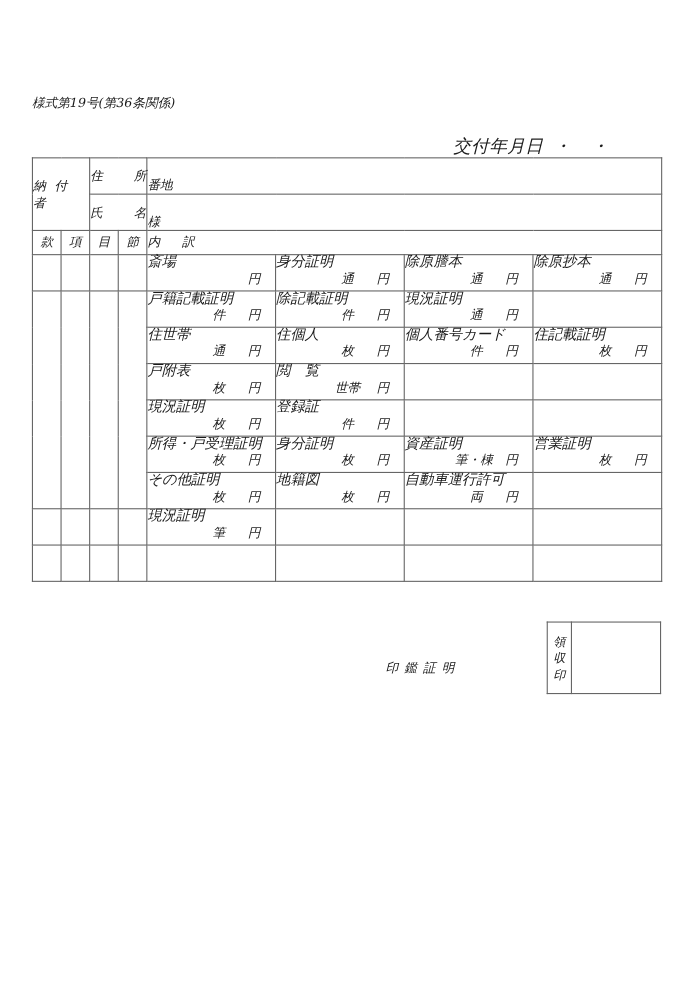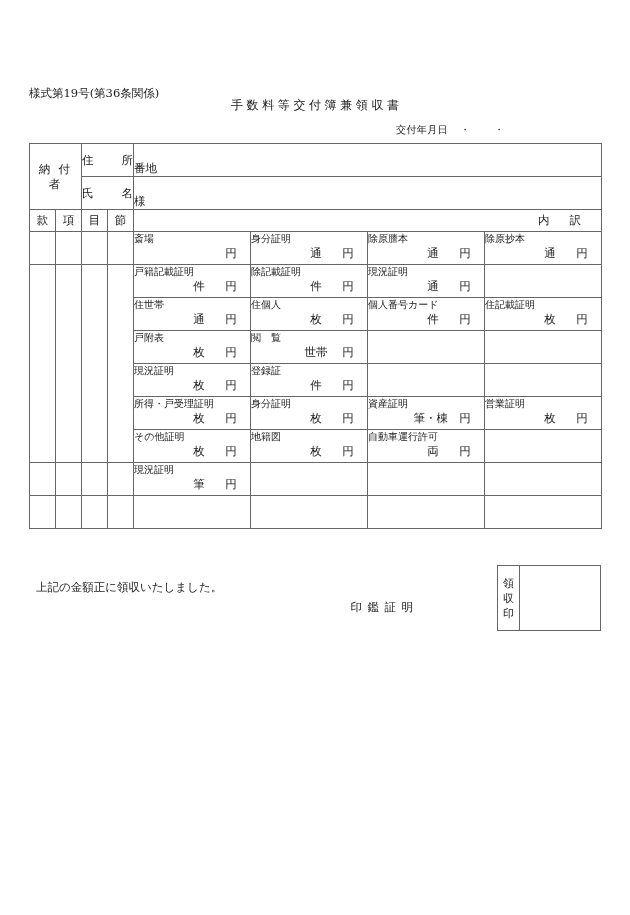--- a/index.html
+++ b/index.html
@@ -15,20 +15,21 @@
     color: #1a1a1a;
     -webkit-font-smoothing: antialiased;
   }
 
   .page {
     position: absolute;
     left: 0; top: 0;
     width: 630px;
     height: 914px;
     overflow: hidden;
+    font-style: italic;
   }
 
   
   .form-no {
     position: absolute;
     left: 29px;
     top: 86px;
     font-size: 11.5px;
     letter-spacing: 0px;
     white-space: nowrap;
@@ -40,23 +41,23 @@
     width: 630px;
     text-align: center;
     font-size: 12px;
     letter-spacing: 3.6px;
     padding-left: 3.6px;
     box-sizing: border-box;
     white-space: nowrap;
   }
   .issue-row {
     position: absolute;
-    left: 396px;
+    left: 412px;
     top: 123px;
-    font-size: 10px;
+    font-size: 16px;
     white-space: nowrap;
   }
   .issue-row .lbl { letter-spacing: 0.4px; }
   .issue-row .dot {
     display: inline-block;
     width: 34px;
     text-align: center;
   }
   .issue-row .dot:first-of-type { margin-left: 26px; }
 
@@ -73,21 +74,21 @@
     border: 1px solid #666;
     padding: 0;
     vertical-align: top;
     font-size: 11.5px;
     height: 33px;
     box-sizing: border-box;
   }
 
   
   .c-payer {
-    text-align: center;
+    text-align: left;
     vertical-align: middle !important;
     font-size: 11.5px;
     letter-spacing: 2.2px;
     padding-left: 2.2px;
   }
   .c-field-lbl {
     vertical-align: middle !important;
     font-size: 11.5px;
     padding: 0 9px;
   }
@@ -104,36 +105,36 @@
   }
 
   
   .c-kmn {
     text-align: center;
     vertical-align: middle !important;
     font-size: 11.5px;
     height: 22px !important;
   }
   .c-uchiwake {
-    text-align: right;
+    text-align: left;
     vertical-align: middle !important;
     font-size: 11.5px;
     letter-spacing: 20px;
     padding-left: 20px;
     height: 22px !important;
   }
 
   
   .c-item {
     position: relative;
     padding: 2px 5px 0 6px;
   }
   .c-item .name {
     display: block;
-    font-size: 10px;
+    font-size: 13px;
     line-height: 14px;
     white-space: nowrap;
   }
   .c-item .units {
     display: block;
     text-align: right;
     font-size: 11.5px;
     line-height: 15px;
     white-space: nowrap;
     padding-right: 2px;
@@ -191,21 +192,20 @@
   .seal-label span { display: block; }
   .seal-area { background: #fff; }
 </style>
 </head>
 <body>
 
 <div class="page">
 
   <div class="form-no">様式第19号(第36条関係)</div>
 
-  <div class="doc-title">手数料等交付簿兼領収書</div>
 
   <div class="issue-row">
     <span class="lbl">交付年月日</span><span class="dot">・</span><span class="dot">・</span>
   </div>
 
   <table class="main-table">
     <colgroup>
       <col style="width:26px">
       <col style="width:26px">
       <col style="width:26px">
@@ -424,21 +424,20 @@
       <td class="c-item c-blank">
         <span class="name"></span>
       </td>
       <td class="c-item c-blank">
         <span class="name"></span>
       </td>
     </tr>
   </tbody>
     </table>
 
-  <div class="receipt-note">上記の金額正に領収いたしました。</div>
   <div class="office-name">印鑑証明</div>
 
   <table class="seal-box">
     <tbody>
         <tr>
       <td class="seal-label">
         <span>領</span>
         <span>収</span>
         <span>印</span>
       </td>

